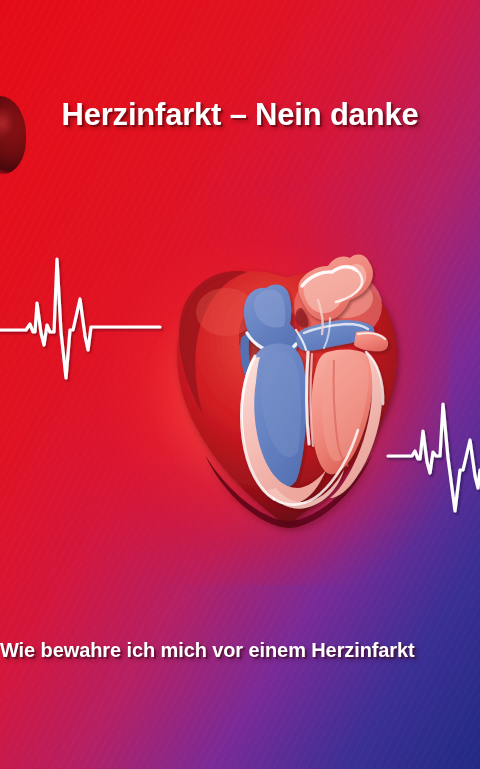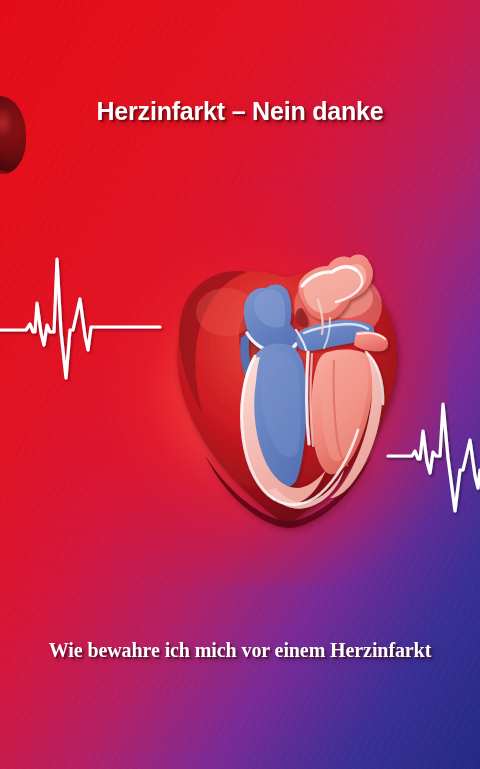--- a/index.html
+++ b/index.html
@@ -79,43 +79,41 @@
   }
 
   
   .title {
     position: absolute;
     left: 0;
     right: 0;
     top: 97px;
     text-align: center;
     color: #ffffff;
-    font-size: 25px;
+    font-size: 31px;
     font-weight: bold;
     letter-spacing: -0.2px;
     text-shadow:
       2px 2px 0 rgba(90,8,12,0.55),
       3px 3px 4px rgba(60,5,8,0.40);
     white-space: nowrap;
   }
   .subtitle {
     position: absolute;
     left: 0;
     right: 0;
     top: 639px;
-    text-align: center;
     color: #ffffff;
     font-size: 20px;
     font-weight: bold;
     letter-spacing: -0.1px;
     text-shadow:
       2px 2px 0 rgba(70,10,25,0.50),
       3px 3px 4px rgba(40,5,20,0.38);
     white-space: nowrap;
-    font-family: Liberation Serif, serif;
   }
 
   
   .svg-layer {
     position: absolute;
     left: 0;
     top: 0;
     width: 480px;
     height: 769px;
     overflow: visible;

